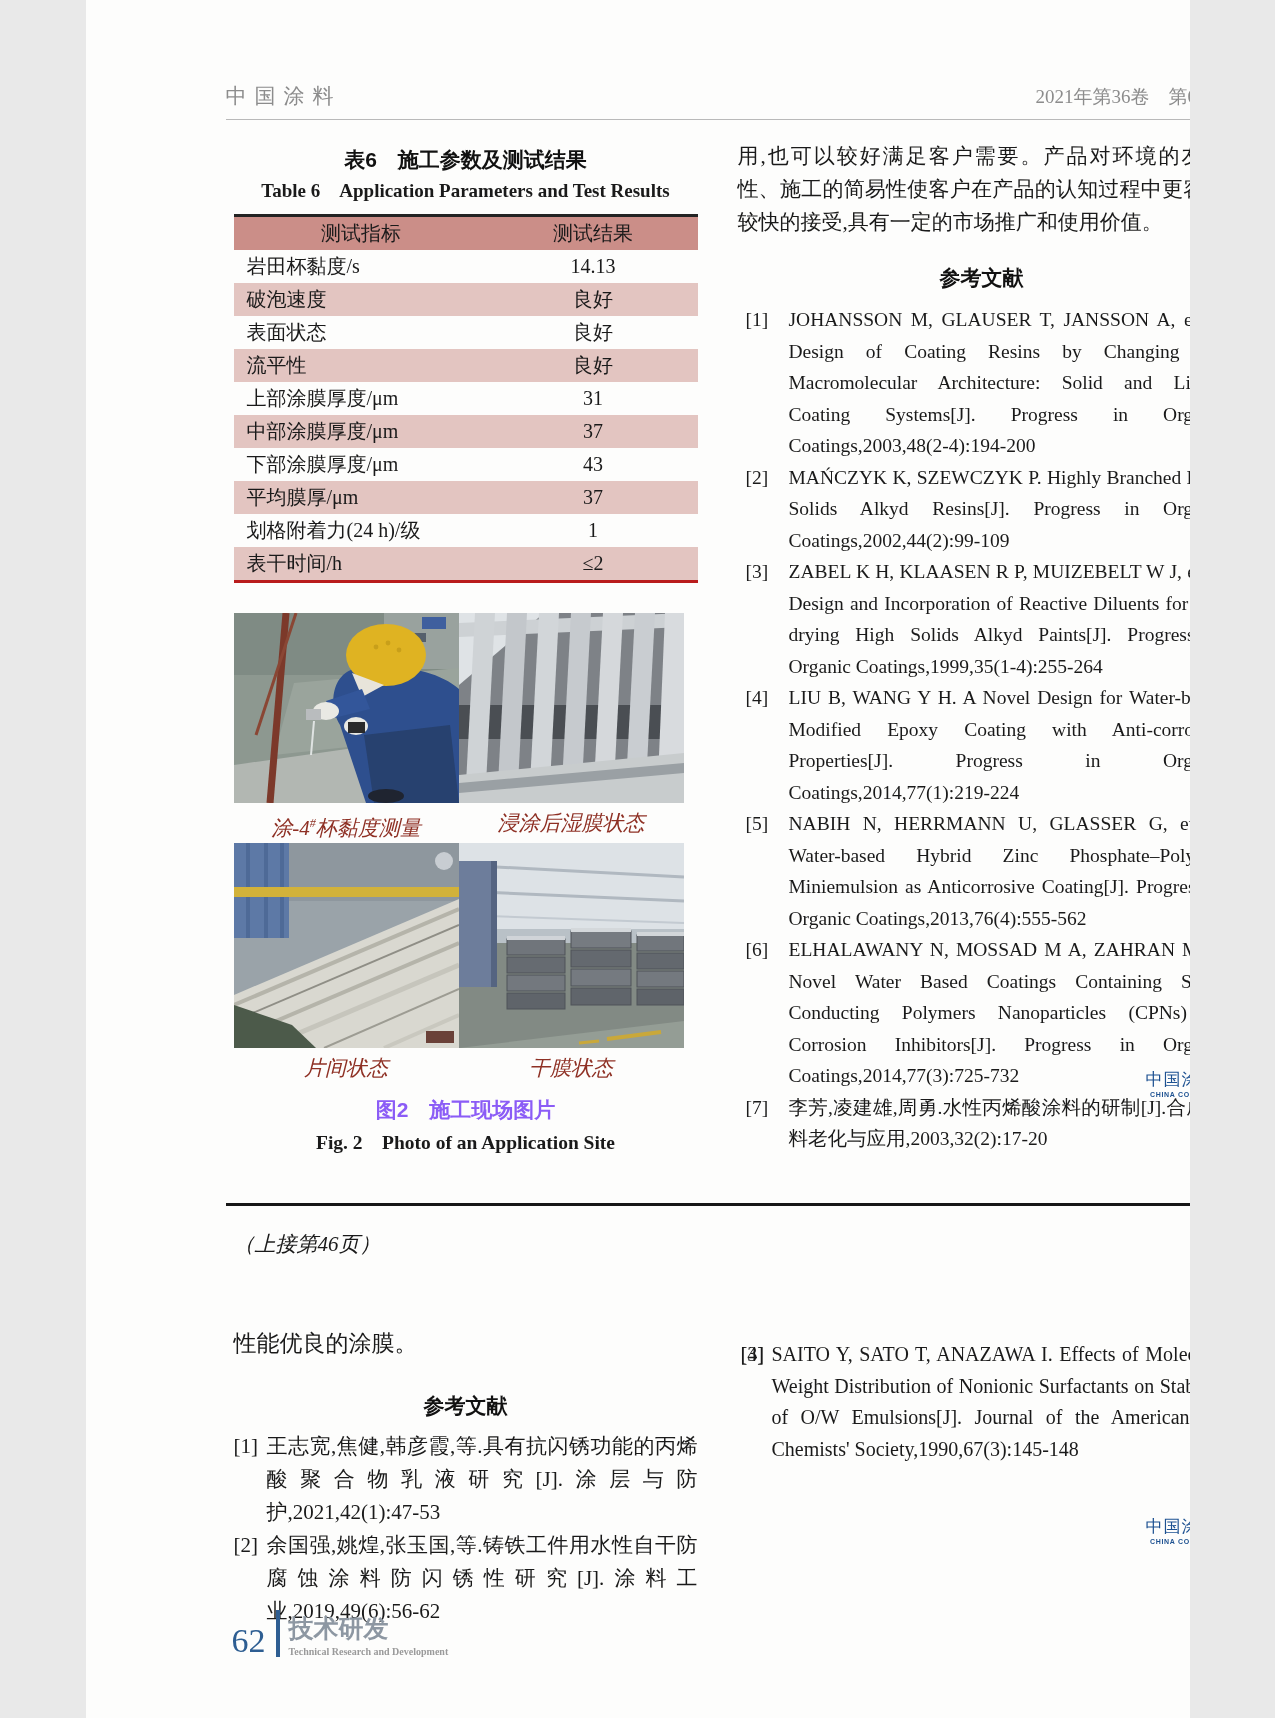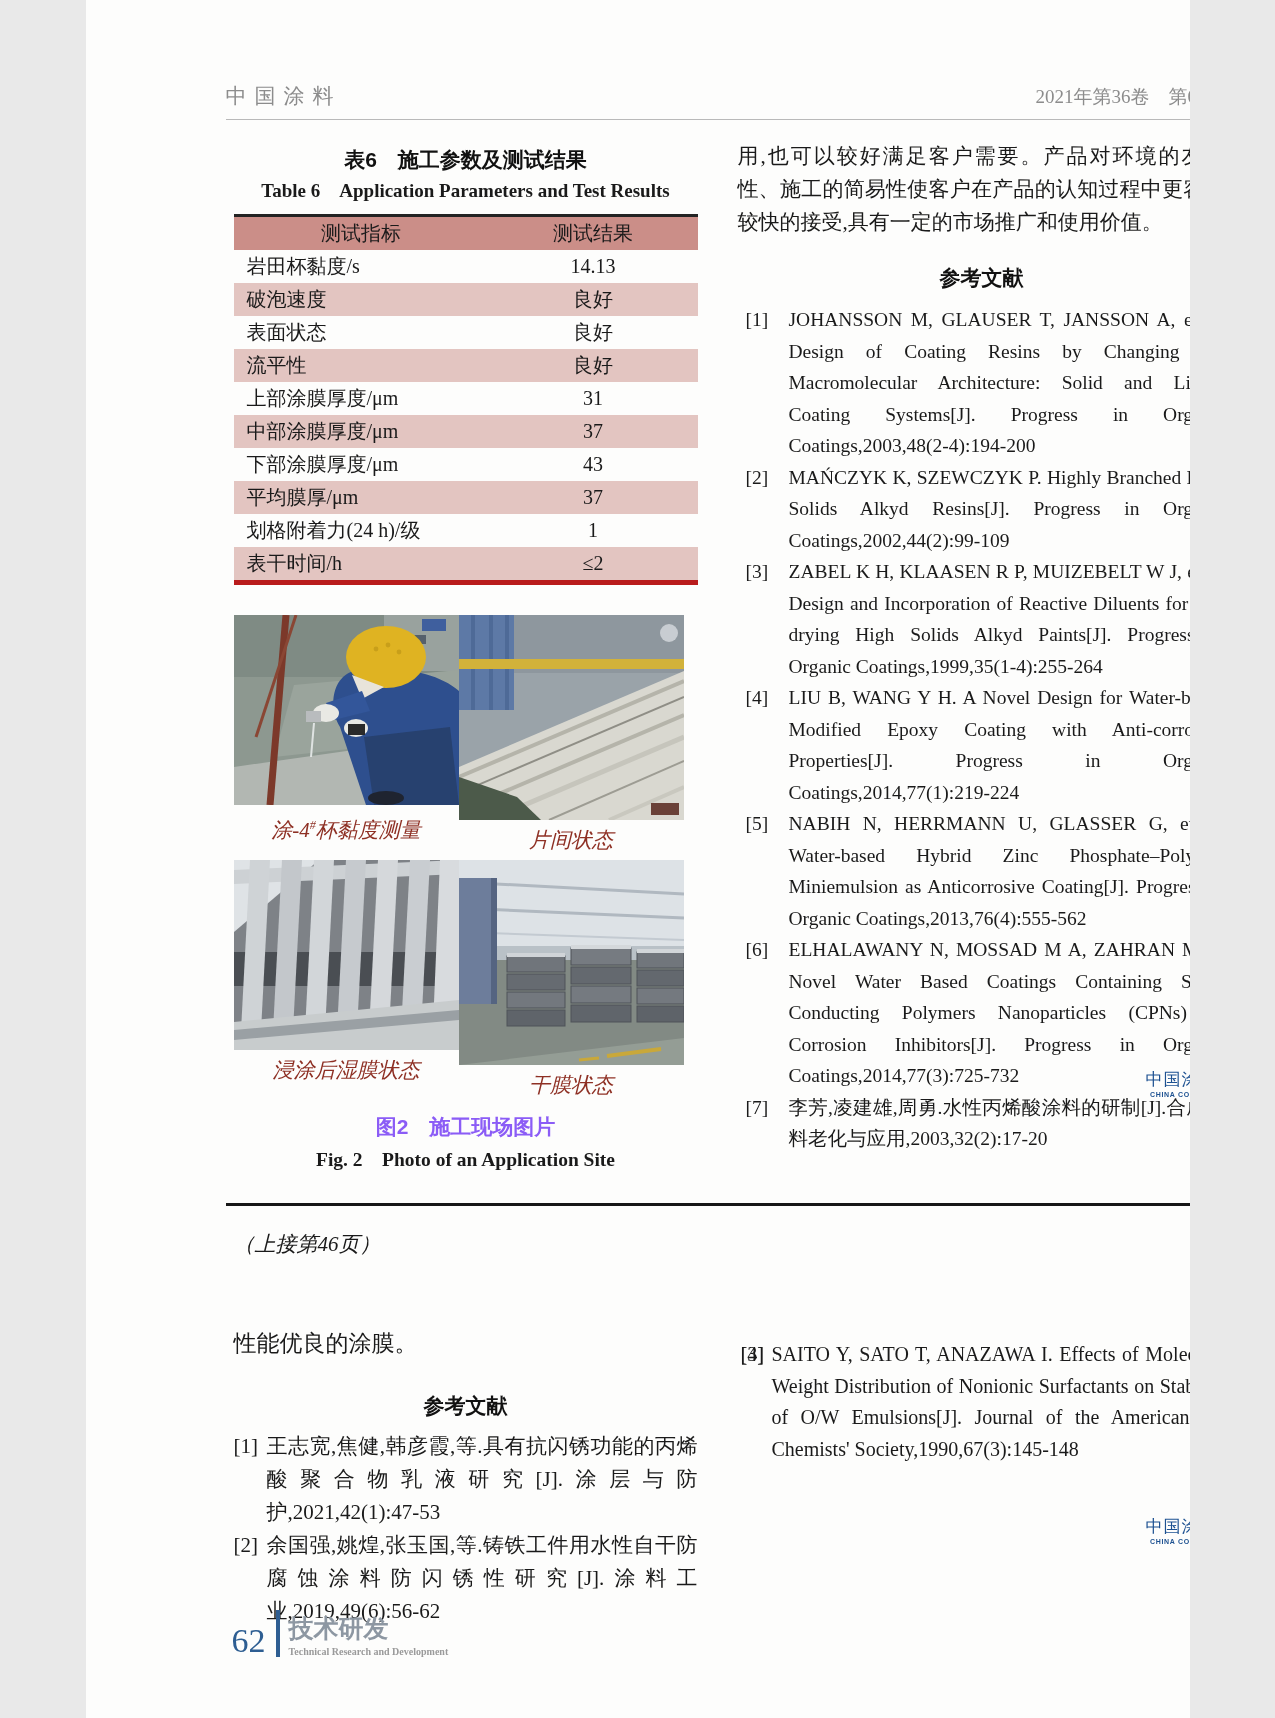--- a/index.html
+++ b/index.html
@@ -16,21 +16,21 @@
     display:flex; justify-content:space-between; align-items:baseline;
   }
   .journal-name { font-size:21px; color:#8c8c8c; letter-spacing:8px; }
   .issue-info   { font-size:19px; color:#8c8c8c; }
 
   
   .col-left { position:absolute; left:148px; top:146px; width:464px; }
   .tbl-title-cn { text-align:center; font-family:"Liberation Sans",sans-serif; font-weight:bold; font-size:21px; color:#111; }
   .tbl-title-en { text-align:center; font-weight:bold; font-size:19px; margin-top:4px; }
   table.t6 { width:100%; border-collapse:collapse; margin-top:10px;
-    border-top:3px solid #232323; border-bottom:5px solid #b91c1c; font-size:20px; }
+    border-top:3px solid #232323; border-bottom:3px solid #b91c1c; font-size:20px; }
   .t6 th { background:#cb8e88; font-weight:normal; height:31px; text-align:center; color:#1a1a1a; }
   .t6 td { height:31px; }
   .t6 td.lbl { padding-left:13px; text-align:left; width:55%; }
   .t6 td.val { text-align:center; width:45%; }
   .t6 tbody tr:nth-child(even) { background:#e3c5c1; }
 
   .photo-grid { margin-top:30px; display:grid; grid-template-columns:225px 225px; }
   .photo-grid figure { margin:0; }
   .photo { display:block; }
   .red-cap { text-align:center; color:#8e3024; font-size:21px; font-style:italic;
@@ -171,59 +171,59 @@
           <ellipse cx="122" cy="113" rx="12" ry="9" fill="#e9e9e4"></ellipse>
           <rect x="72" y="96" width="15" height="11" fill="#b9bcbe"></rect>
           <path d="M80,108 L77,142" stroke="#dfe3e2" stroke-width="2"></path>
           <rect x="114" y="109" width="17" height="11" fill="#2a2a2a"></rect>
           <ellipse cx="152" cy="183" rx="18" ry="7" fill="#1f2430"></ellipse>
         </svg>
         <figcaption class="red-cap"><span>涂-4</span><sup>#</sup><span>杯黏度测量</span></figcaption>
       </figure>
 
       <figure>
+        <svg class="photo" width="225" height="190" viewBox="0 0 225 190">
+          <rect width="225" height="190" fill="#7e8287"></rect>
+          <polygon points="0,0 85,0 0,72" fill="#dfe3e6"></polygon>
+          <polygon points="0,10 225,0 225,14 0,24" fill="#cdd1d4"></polygon>
+          <rect y="92" width="225" height="34" fill="#4a4e53"></rect>
+          <polygon points="16,0 36,0 26,190 6,190" fill="#cfd3d6"></polygon>
+          <polygon points="48,0 68,0 58,190 38,190" fill="#c3c7cb"></polygon>
+          <polygon points="80,0 100,0 90,190 70,190" fill="#d2d6d9"></polygon>
+          <polygon points="112,0 132,0 122,190 102,190" fill="#c6cace"></polygon>
+          <polygon points="144,0 164,0 154,190 134,190" fill="#d5d8db"></polygon>
+          <polygon points="176,0 196,0 186,190 166,190" fill="#c9cdd1"></polygon>
+          <polygon points="206,0 225,0 225,190 198,190" fill="#d8dbde"></polygon>
+          <polygon points="0,162 225,140 225,190 0,190" fill="#c8cccd"></polygon>
+          <polygon points="0,170 225,150 225,160 0,180" fill="#9aa0a4"></polygon>
+        </svg>
+        <figcaption class="red-cap">浸涂后湿膜状态</figcaption>
+      </figure>
+
+      <figure>
         <svg class="photo" width="225" height="205" viewBox="0 0 225 205">
           <rect width="225" height="205" fill="#9aa3a9"></rect>
           <rect x="55" y="0" width="170" height="58" fill="#8e979e"></rect>
           <rect x="0" y="0" width="55" height="95" fill="#5d79a6"></rect>
           <rect x="12" y="0" width="4" height="95" fill="#4e6a97"></rect>
           <rect x="30" y="0" width="4" height="95" fill="#4e6a97"></rect>
           <rect x="46" y="0" width="4" height="95" fill="#4e6a97"></rect>
           <rect x="0" y="44" width="225" height="10" fill="#d2b23a"></rect>
           <circle cx="210" cy="18" r="9" fill="#c8cdd2"></circle>
           <polygon points="0,205 0,152 225,56 225,205" fill="#d9d8d0"></polygon>
           <path d="M0,196 L225,100" stroke="#b5b4aa" stroke-width="4"></path>
           <path d="M0,178 L225,82" stroke="#8f8e86" stroke-width="2"></path>
           <path d="M0,162 L225,66 " stroke="#b5b4aa" stroke-width="4"></path>
           <path d="M30,205 L225,122" stroke="#c6c5bc" stroke-width="5"></path>
           <path d="M90,205 L225,146" stroke="#9d9c93" stroke-width="2"></path>
           <path d="M150,205 L225,172" stroke="#c9c8bf" stroke-width="4"></path>
           <polygon points="0,205 0,162 58,182 82,205" fill="#4c5a4a"></polygon>
           <rect x="192" y="188" width="28" height="12" fill="#6a4138"></rect>
         </svg>
         <figcaption class="red-cap">片间状态</figcaption>
-      </figure>
-
-      <figure>
-        <svg class="photo" width="225" height="190" viewBox="0 0 225 190">
-          <rect width="225" height="190" fill="#7e8287"></rect>
-          <polygon points="0,0 85,0 0,72" fill="#dfe3e6"></polygon>
-          <polygon points="0,10 225,0 225,14 0,24" fill="#cdd1d4"></polygon>
-          <rect y="92" width="225" height="34" fill="#4a4e53"></rect>
-          <polygon points="16,0 36,0 26,190 6,190" fill="#cfd3d6"></polygon>
-          <polygon points="48,0 68,0 58,190 38,190" fill="#c3c7cb"></polygon>
-          <polygon points="80,0 100,0 90,190 70,190" fill="#d2d6d9"></polygon>
-          <polygon points="112,0 132,0 122,190 102,190" fill="#c6cace"></polygon>
-          <polygon points="144,0 164,0 154,190 134,190" fill="#d5d8db"></polygon>
-          <polygon points="176,0 196,0 186,190 166,190" fill="#c9cdd1"></polygon>
-          <polygon points="206,0 225,0 225,190 198,190" fill="#d8dbde"></polygon>
-          <polygon points="0,162 225,140 225,190 0,190" fill="#c8cccd"></polygon>
-          <polygon points="0,170 225,150 225,160 0,180" fill="#9aa0a4"></polygon>
-        </svg>
-        <figcaption class="red-cap">浸涂后湿膜状态</figcaption>
       </figure>
 
       <figure>
         <svg class="photo" width="225" height="205" viewBox="0 0 225 205">
           <rect width="225" height="205" fill="#828a84"></rect>
           <rect width="225" height="92" fill="#dde2e6"></rect>
           <rect y="86" width="225" height="14" fill="#b9c1c7"></rect>
           <path d="M0,22 L225,34" stroke="#b0b8c0" stroke-width="3"></path>
           <path d="M0,48 L225,58" stroke="#b0b8c0" stroke-width="3"></path>
           <path d="M0,72 L225,80" stroke="#c3cad1" stroke-width="2"></path>

